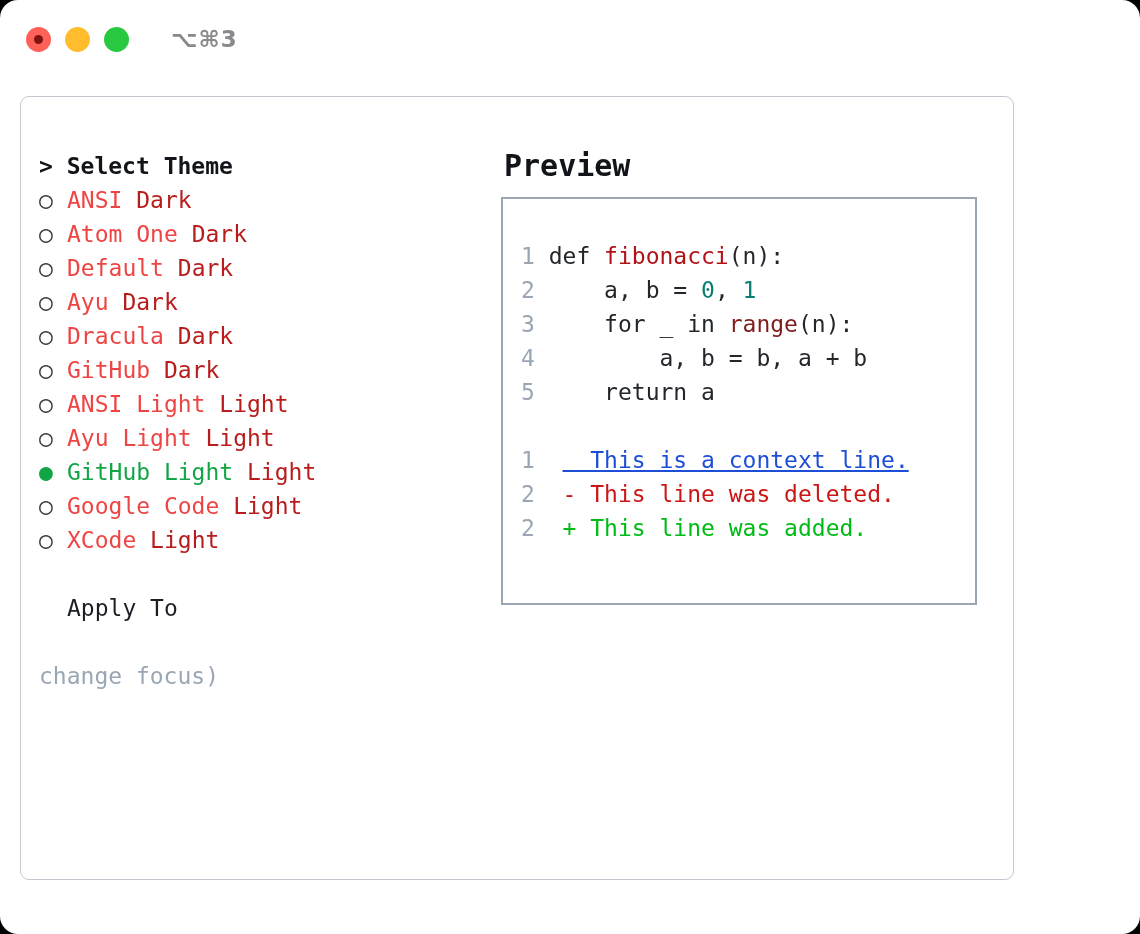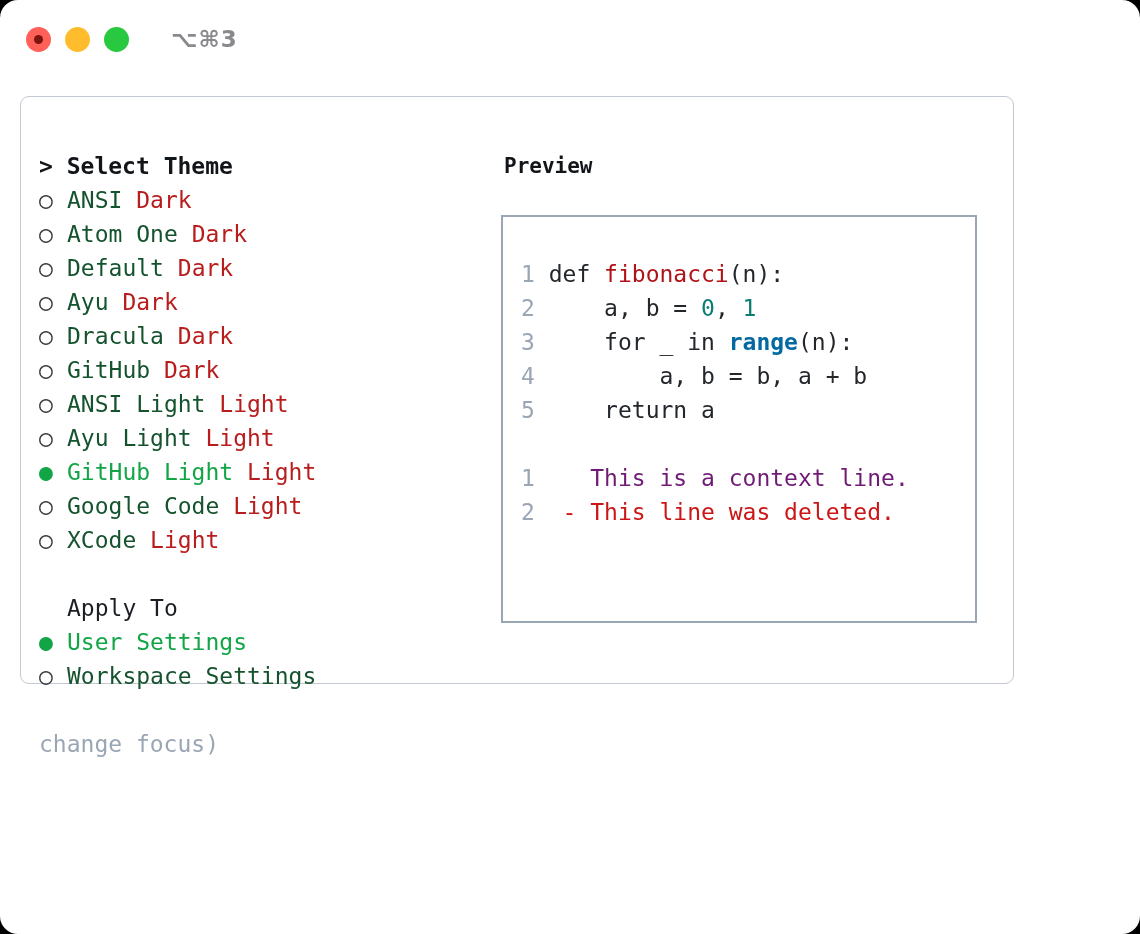--- a/index.html
+++ b/index.html
@@ -55,21 +55,21 @@
     font-size: 23px;
     font-weight: bold;
     color: #8a8a8e;
     letter-spacing: 1px;
   }
 
   
   .panel {
     position: absolute;
     left: 20px; top: 96px;
-    width: 994px; height: 588px;
+    width: 994px; height: 784px;
     border: 1.5px solid #c3c9d1;
     border-radius: 9px;
     background: #ffffff;
   }
 
   .panel-inner {
     position: absolute;
     left: 0; top: 0;
     width: 100%; height: 100%;
     display: flex;
@@ -91,21 +91,21 @@
 
   .list-title {
     font-weight: bold;
     color: #111418;
   }
 
   .marker { display: inline-block; width: 28px; }
   .marker.sel { color: #12a546; }
   .marker.unsel { color: #3a3f44; }
 
-  .item-name { color: #14532d; }
+  .item-name { color: #ef4444; }
   .item-name.selected { color: #12a546; }
   .item-tag { color: #b91c1c; }
 
   .section-head { color: #1b1f24; }
 
   .hint {
     color: #9aa6b4;
     font-family: "DejaVu Sans Mono", "Liberation Mono", monospace;
     font-size: 23px;
     line-height: 34px;
@@ -116,50 +116,50 @@
 
   
   .right-col {
     flex: 1;
     padding: 52px 0 0 0;
     position: relative;
   }
 
   .preview-label {
     font-family: "DejaVu Sans Mono", "Liberation Mono", monospace;
-    font-size: 21px;
+    font-size: 30px;
     line-height: 34px;
     font-weight: bold;
     color: #111418;
     margin-left: 3px;
   }
 
   .code-box {
-    margin-top: 32px;
+    margin-top: 14px;
     width: 476px;
     height: 408px;
     border: 2px solid #9aa6b4;
     background: #ffffff;
     padding: 40px 0 0 0;
   }
 
   .code-line {
     font-family: "DejaVu Sans Mono", "Liberation Mono", monospace;
     font-size: 23px;
     line-height: 34px;
     white-space: pre;
     color: #23272b;
     padding-left: 18px;
   }
   .lineno { color: #9aa6b4; }
   .tok-fn   { color: #b01217; }
   .tok-num  { color: #0a7d72; }
-  .tok-call { color: #0369a1; font-weight: bold; }
-
-  .diff-ctx { color: #701a75; }
+  .tok-call { color: #7f1d1d; }
+
+  .diff-ctx { color: #1d4ed8; text-decoration: underline; }
   .diff-del { color: #cc1616; }
   .diff-add { color: #00bb16; }
 </style>
 </head>
 <body>
 
 <div class="window">
 
   <div class="titlebar">
     <div class="dots">
@@ -188,24 +188,20 @@
             <div class="mono-line"><span class="marker unsel">○ </span><span class="item-name">Ayu Light </span><span class="item-tag">Light</span></div>
             <div class="mono-line"><span class="marker sel">● </span><span class="item-name selected">GitHub Light </span><span class="item-tag">Light</span></div>
             <div class="mono-line"><span class="marker unsel">○ </span><span class="item-name">Google Code </span><span class="item-tag">Light</span></div>
             <div class="mono-line"><span class="marker unsel">○ </span><span class="item-name">XCode </span><span class="item-tag">Light</span></div>
           </div>
 
         <div class="spacer-line"></div>
 
         <div class="mono-line section-head"><span class="marker"> </span><span>Apply To</span></div>
 
-        <div id="apply-items">
-            <div class="mono-line"><span class="marker sel">● </span><span class="item-name selected">User Settings</span></div>
-            <div class="mono-line"><span class="marker unsel">○ </span><span class="item-name">Workspace Settings</span></div>
-          </div>
 
         <div class="spacer-line"></div>
 
         <div class="hint">change focus)</div>
       </div>
 
       <div class="right-col">
         <div class="preview-label">Preview</div>
 
         <div class="code-box">
@@ -213,19 +209,20 @@
               <div class="code-line"><span class="lineno">1 </span><span>def </span><span class="tok-fn">fibonacci</span><span>(n):</span></div>
               <div class="code-line"><span class="lineno">2 </span><span>    a, b = </span><span class="tok-num">0</span><span>, </span><span class="tok-num">1</span></div>
               <div class="code-line"><span class="lineno">3 </span><span>    for _ in </span><span class="tok-call">range</span><span>(n):</span></div>
               <div class="code-line"><span class="lineno">4 </span><span>        a, b = b, a + b</span></div>
               <div class="code-line"><span class="lineno">5 </span><span>    return a</span></div>
             </div>
           <div class="spacer-line"></div>
           <div id="diff-lines">
               <div class="code-line"><span class="lineno">1  </span><span class="diff-ctx">  This is a context line.</span></div>
               <div class="code-line"><span class="lineno">2  </span><span class="diff-del">- This line was deleted.</span></div>
+              <div class="code-line"><span class="lineno">2  </span><span class="diff-add">+ This line was added.</span></div>
             </div>
         </div>
       </div>
 
     </div>
   </div>
 </div>
 
 </body></html>

